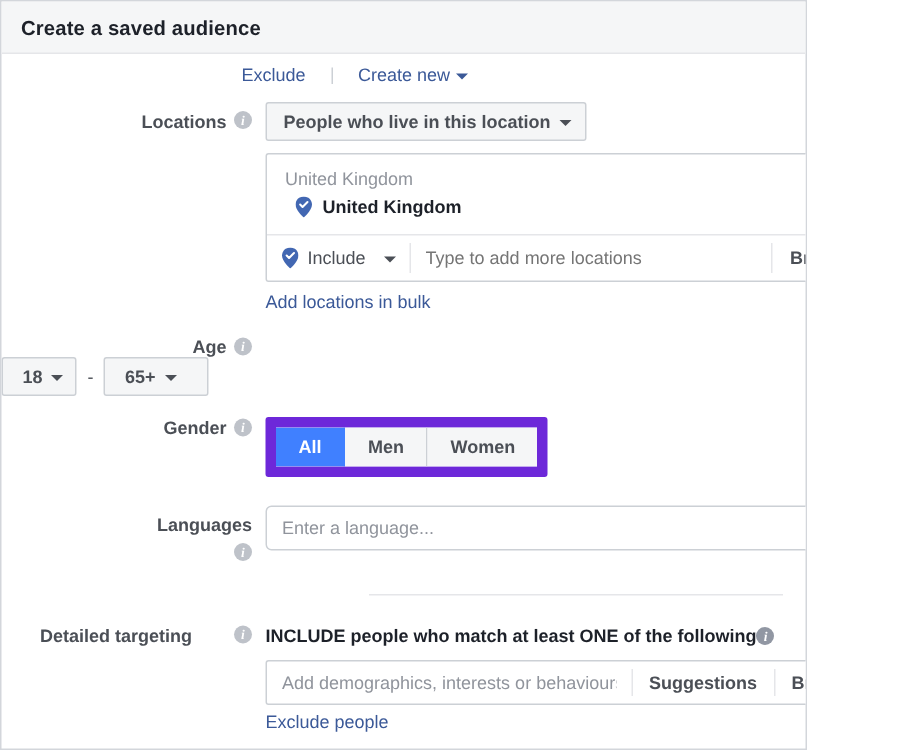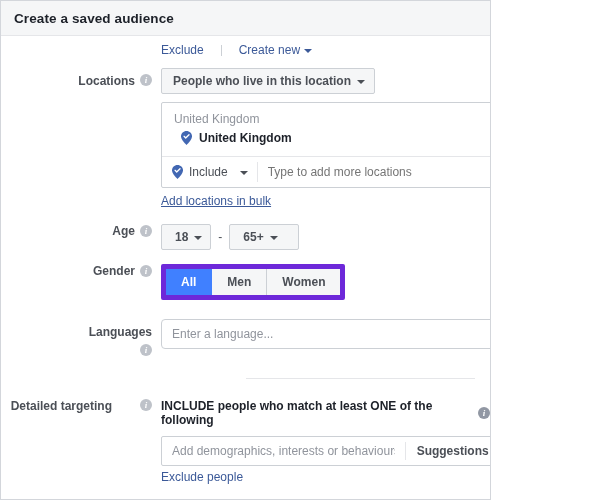--- a/index.html
+++ b/index.html
@@ -6,21 +6,21 @@
     margin: 0;
     padding: 0;
     background: #ffffff;
   }
   body {
     font-family: "Liberation Sans", sans-serif;
     -webkit-font-smoothing: antialiased;
   }
   .card {
     position: relative;
-    width: 491px;
+    width: 538px;
     height: 500px;
     border: 1px solid #d3d6db;
     background: #ffffff;
     box-sizing: border-box;
     overflow: hidden;
   }
   
   .card-header {
     height: 35px;
     background: #f5f6f7;
@@ -51,20 +51,21 @@
     text-align: right;
     padding-right: 9px;
     box-sizing: border-box;
     font-size: 12px;
     font-weight: bold;
     color: #4b4f56;
     display: flex;
     justify-content: flex-end;
     align-items: center;
     gap: 5px;
+    margin-left: 16px;
   }
   .field-col {
     flex: 1;
     min-width: 0;
   }
   
   .info-icon {
     display: inline-block;
     width: 12px;
     height: 12px;
@@ -204,32 +205,32 @@
     white-space: nowrap;
   }
   
   .pin {
     display: inline-block;
     width: 11px;
     height: 14px;
     position: relative;
     flex: 0 0 auto;
   }
-  .bulk-link { display: block; padding: 6px 0 0 0; text-decoration: underline; }
+  .bulk-link { display: block; padding: 6px 0 0 0; }
   
   .age-row { display: flex; align-items: center; gap: 0; }
   .age-dash {
     color: #4b4f56;
     font-size: 12px;
     padding: 0 7px;
   }
   
   .gender-group {
     display: inline-flex;
-    border: 5px solid #6d28d9;
+    border: 7px solid #6d28d9;
     border-radius: 2px;
     overflow: hidden;
     height: 26px;
   }
   .gender-btn {
     font-size: 12px;
     font-weight: bold;
     color: #4b4f56;
     background: #f5f6f7;
     padding: 0 15px;
@@ -366,21 +367,21 @@
             <input class="loc-typeahead" type="text" placeholder="Type to add more locations" style="">
             <div class="vsep"></div>
             <div class="browse-btn">Browse</div>
           </div>
         </div>
 
         <a class="fb-link bulk-link">Add locations in bulk</a>
       </div>
     </div>
 
-    <div class="row" style="margin-top:16px;">
+    <div class="row" style="margin-top:16px;flex-direction:column;">
       <div class="label-col">
         <span>Age</span>
         <span class="info-icon">i</span>
       </div>
       <div class="field-col age-row">
         <div class="dropdown-btn" style="padding:5px 8px 5px 13px;">
           <span>18</span>
           <span class="caret-gray"></span>
         </div>
         <span class="age-dash">-</span>

